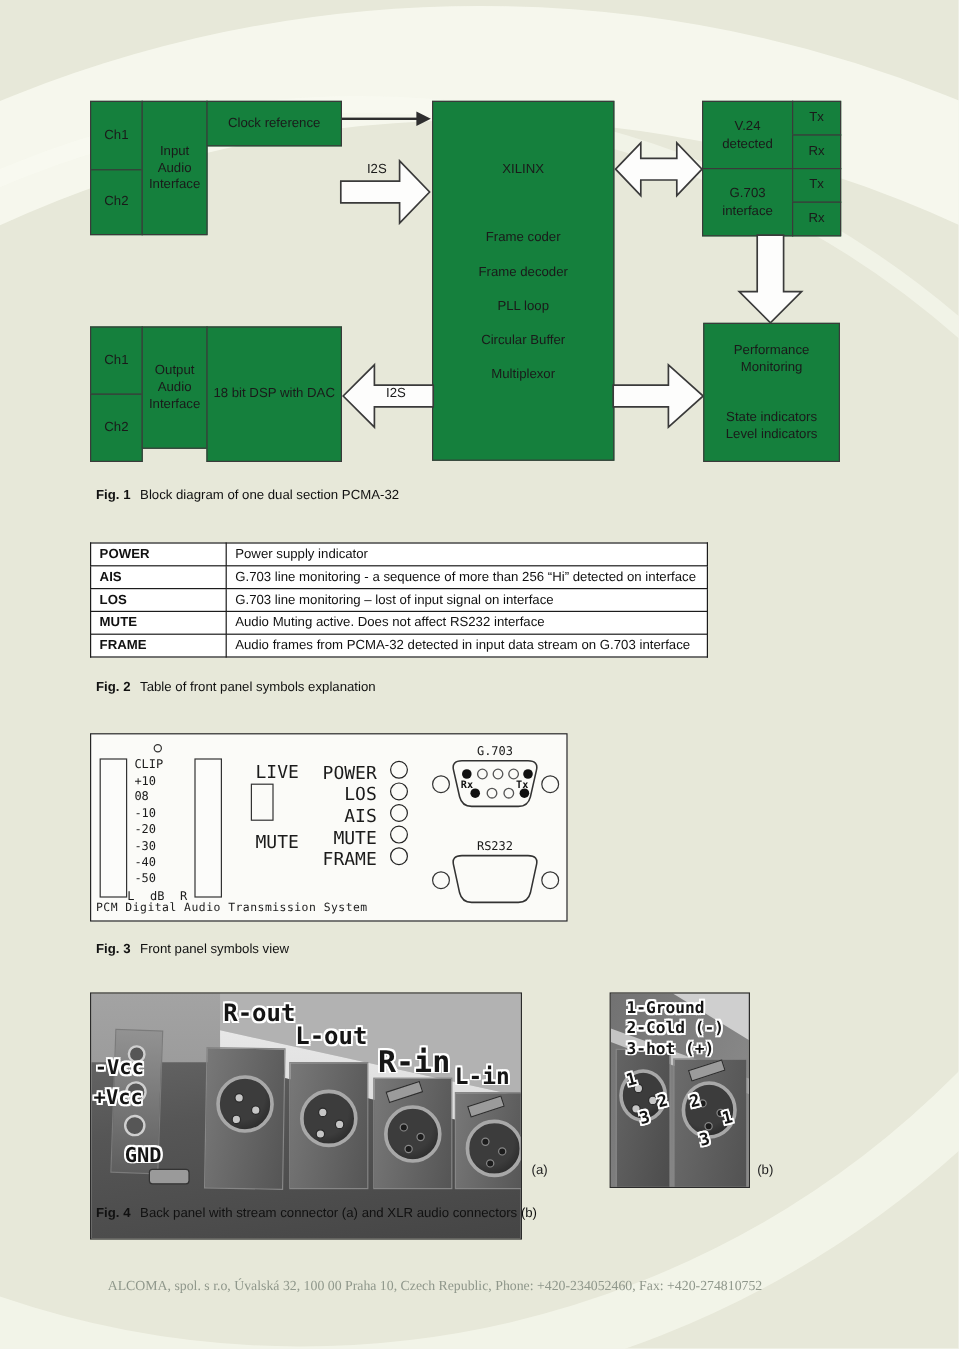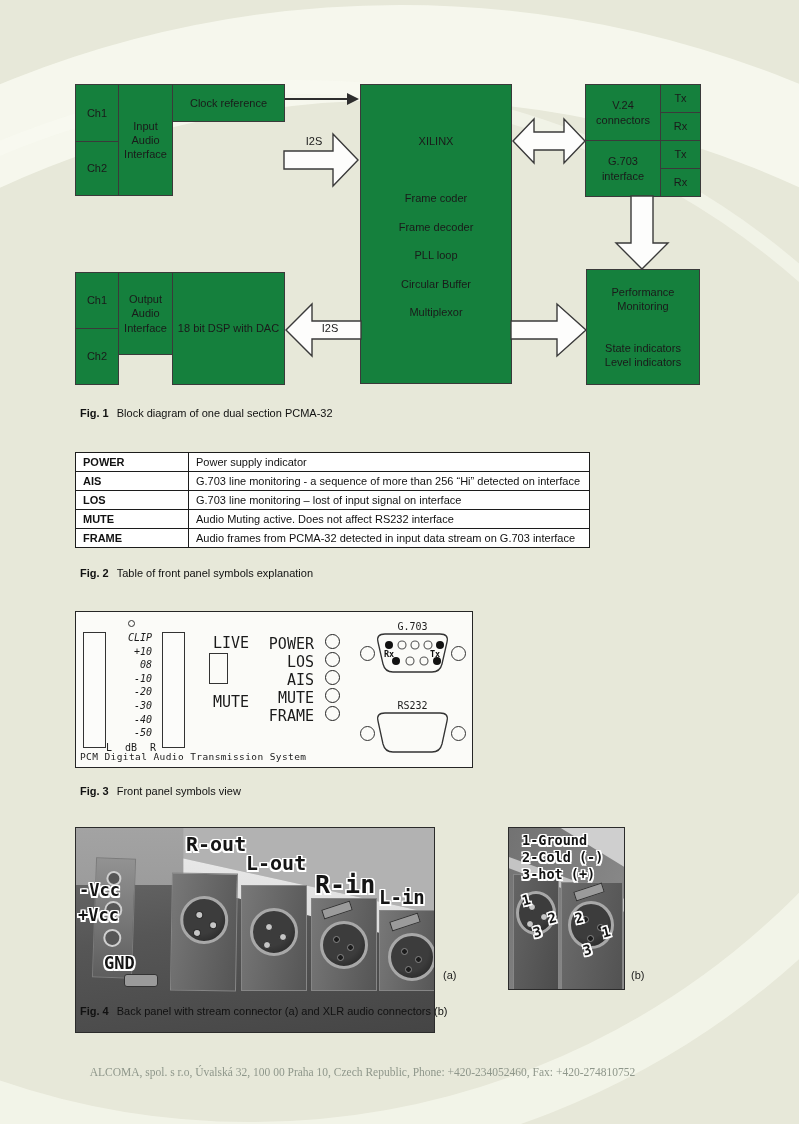--- a/index.html
+++ b/index.html
@@ -31,21 +31,21 @@
   
   table.symbols { position:absolute; left:75px; top:452px; width:515px; border-collapse:collapse; background:#ffffff; }
   table.symbols td { border:1px solid #1c1c1c; font-size:11px; padding:2px 7px; height:19px; color:#111; white-space:nowrap; }
   td.key { width:113px; font-weight:bold; }
 
   
   .panel { position:absolute; left:75px; top:611px; width:398px; height:157px; background:#fbfbf8;
            border:1px solid #262626; font-family:"DejaVu Sans Mono",monospace; color:#1b1b1b; }
   .panel .abs { position:absolute; }
   .meter { position:absolute; width:23px; height:116px; top:20px; border:1.3px solid #333; background:#fcfcfa; }
-  .p-scale { position:absolute; left:36px; top:19px; width:40px; text-align:right; font-size:10px; line-height:13.6px;font-style:italic; }
+  .p-scale { position:absolute; left:36px; top:19px; width:40px; text-align:left; font-size:10px; line-height:13.6px; }
   .p-ldbr { position:absolute; left:30px; top:130px; width:50px; display:flex; justify-content:space-between; font-size:10px; }
   .p-big { position:absolute; font-size:15px; letter-spacing:0; white-space:nowrap; }
   .p-switch { position:absolute; left:133px; top:41px; width:19px; height:31px; border:1.3px solid #333; background:#fbfbf8; }
   .p-ledlabel { position:absolute; left:120px; width:118px; text-align:right; font-size:15px; }
   .p-led { position:absolute; left:249px; width:15px; height:15px; border:1.3px solid #222; border-radius:50%; background:#fbfbf8; }
   .p-small { position:absolute; font-size:10px; text-align:center; }
   .screw { position:absolute; width:15px; height:15px; border:1.3px solid #333; border-radius:50%; background:#fbfbf8; }
   .p-bottom { position:absolute; left:4px; top:139px; font-size:9.5px; letter-spacing:0.4px; white-space:nowrap; }
 
   
@@ -110,35 +110,35 @@
           <div>Multiplexor</div>
         </div>
       </div>
     </div>
 
     <svg class="svgarrow" style="left:512px;top:116px" width="74" height="50">
       <polygon points="1,25 22,3 22,16 52,16 52,3 73,25 52,47 52,34 22,34 22,47" fill="#fdfdfc" stroke="#3a3a3a" stroke-width="1.4"></polygon>
     </svg>
 
     <div class="cell" style="left:585px;top:84px;width:76px;height:57px">V.24
-connectors</div>
+detected</div>
     <div class="cell" style="left:585px;top:140px;width:76px;height:57px">G.703
 interface</div>
     <div class="cell" style="left:660px;top:84px;width:41px;height:29px">Tx</div>
     <div class="cell" style="left:660px;top:112px;width:41px;height:29px">Rx</div>
     <div class="cell" style="left:660px;top:140px;width:41px;height:29px">Tx</div>
     <div class="cell" style="left:660px;top:168px;width:41px;height:29px">Rx</div>
 
     <svg class="svgarrow" style="left:615px;top:196px" width="54" height="74">
       <polygon points="16,0 38,0 38,47 53,47 27,73 1,47 16,47" fill="#fdfdfc" stroke="#3a3a3a" stroke-width="1.4"></polygon>
     </svg>
 
     <div class="cell" style="left:75px;top:272px;width:44px;height:57px">Ch1</div>
     <div class="cell" style="left:75px;top:328px;width:44px;height:57px">Ch2</div>
-    <div class="cell" style="left:118px;top:272px;width:55px;height:83px">Output
+    <div class="cell" style="left:118px;top:272px;width:55px;height:102px">Output
 Audio
 Interface</div>
     <div class="cell" style="left:172px;top:272px;width:113px;height:113px">18 bit DSP with DAC</div>
 
     <svg class="svgarrow" style="left:285px;top:302px" width="77" height="56">
       <polygon points="76,19 27,19 27,2 1,28 27,54 27,37 76,37" fill="#fdfdfc" stroke="#3a3a3a" stroke-width="1.4"></polygon>
     </svg>
     <div class="lbl" style="left:312px;top:322px;width:36px">I2S</div>
 
     <svg class="svgarrow" style="left:511px;top:301px" width="77" height="58">

